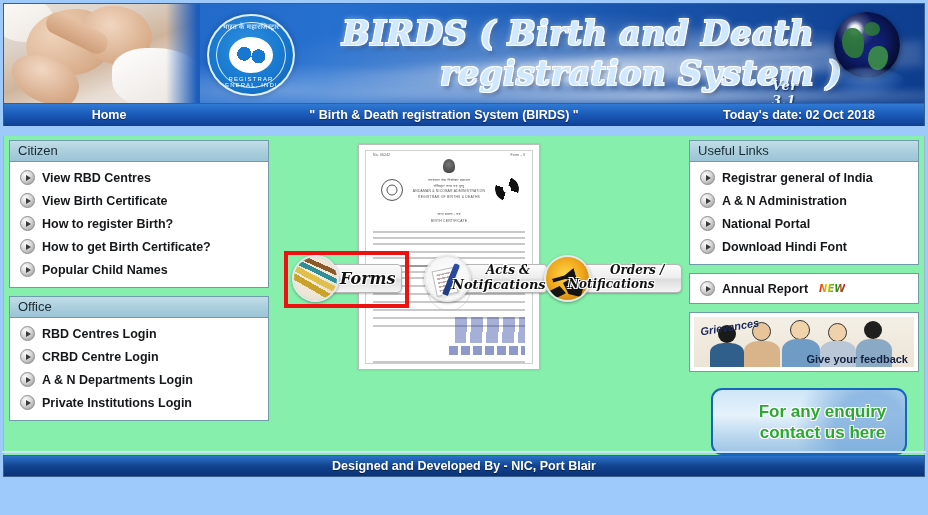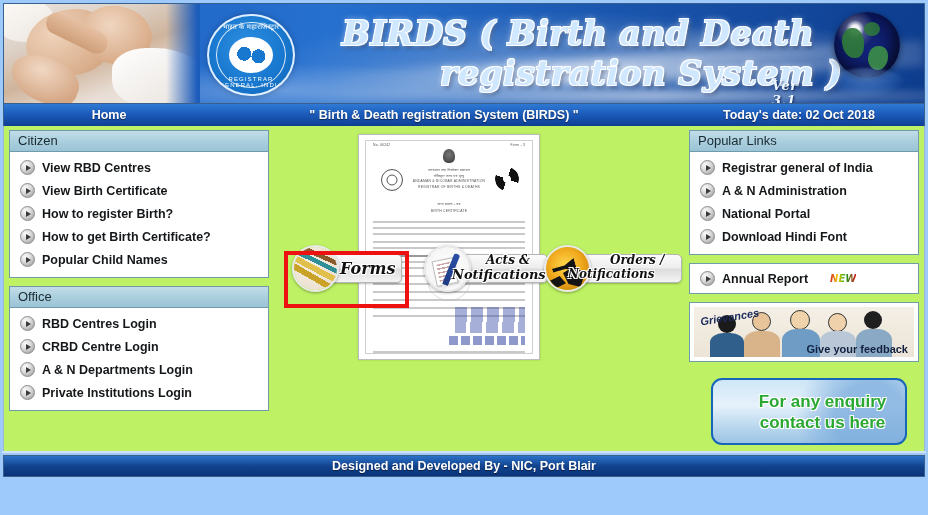--- a/index.html
+++ b/index.html
@@ -141,22 +141,22 @@
   }
   .nav-home {
     width:210px; text-align:center; cursor:pointer;
     text-shadow:0 1px 1px rgba(0,0,0,.5);
   }
   .nav-title { flex:1; text-align:center; text-shadow:0 1px 1px rgba(0,0,0,.5); }
   .nav-date { width:250px; text-align:center; text-shadow:0 1px 1px rgba(0,0,0,.5); }
 
   
   .body-area {
-    position:absolute; left:3px; top:126px; width:922px; height:325px;
-    background:#bef264;
+    position:absolute; left:3px; top:136px; width:922px; height:325px;
+    background:#86efac;
     border-left:1px solid #9fb8cc; border-right:1px solid #9fb8cc;
   }
 
   
   .panel {
     border:1px solid #6f9cab;
     background:#ffffff;
   }
   .panel-head {
     height:21px; line-height:20px; padding-left:8px;
@@ -179,21 +179,21 @@
     border-left:5px solid #3a3a3a; border-top:3.5px solid transparent; border-bottom:3.5px solid transparent;
   }
   .link-txt { font-size:12.5px; font-weight:bold; color:#15181a; white-space:nowrap; }
 
   .left-col { position:absolute; left:5px; top:4px; width:260px; }
   .right-col { position:absolute; right:5px; top:4px; width:230px; }
 
   .gap { height:8px; }
 
   .new-badge {
-    margin-left:22px; font-size:10px; font-weight:bold; font-style:italic;
+    margin-left:11px; font-size:10px; font-weight:bold; font-style:italic;
     font-family:"DejaVu Sans",sans-serif;
     background:linear-gradient(90deg,#d61a1a 0%,#f0d000 30%,#19a319 60%,#d61a1a 100%);
     -webkit-background-clip:text; background-clip:text; color:transparent;
     text-shadow:none;
   }
 
   
   .griev-box { border:1px solid #6f9cab; background:#fff; padding:4px; }
   .griev {
     position:relative; width:100%; height:50px; overflow:hidden;
@@ -522,21 +522,21 @@
             </div>
         </div>
         <div class="lbl" style="left:66px; top:8px; font-size:12px;">Orders /</div>
         <div class="lbl" style="left:24px; top:22px; font-size:12px;">Notifications</div>
       </div>
     </div>
 
     <div class="right-col">
 
       <div class="panel">
-        <div class="panel-head">Popular Links</div>
+        <div class="panel-head">Useful Links</div>
         <div class="panel-body">
           <div class="link-row">
             <span class="bullet"></span>
             <span class="link-txt">Registrar general of India</span>
           </div>
           <div class="link-row">
             <span class="bullet"></span>
             <span class="link-txt">A &amp; N Administration</span>
           </div>
           <div class="link-row">

